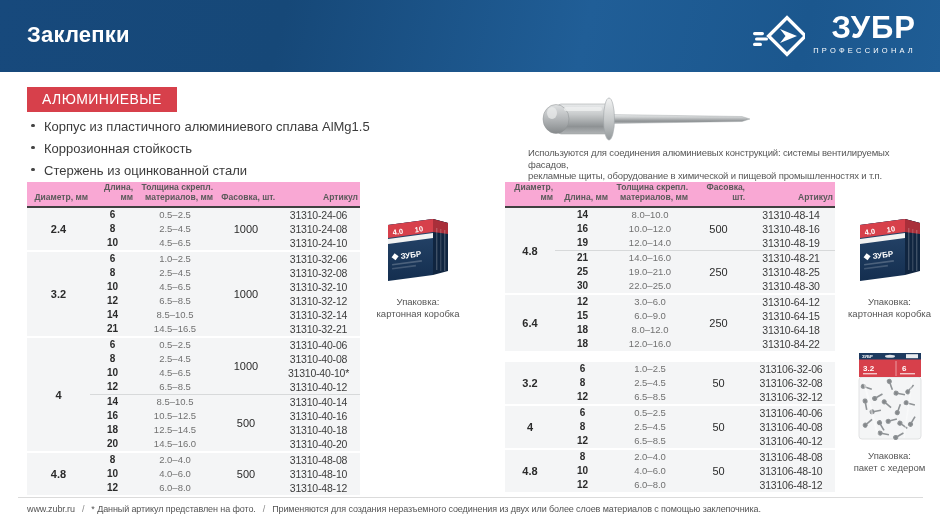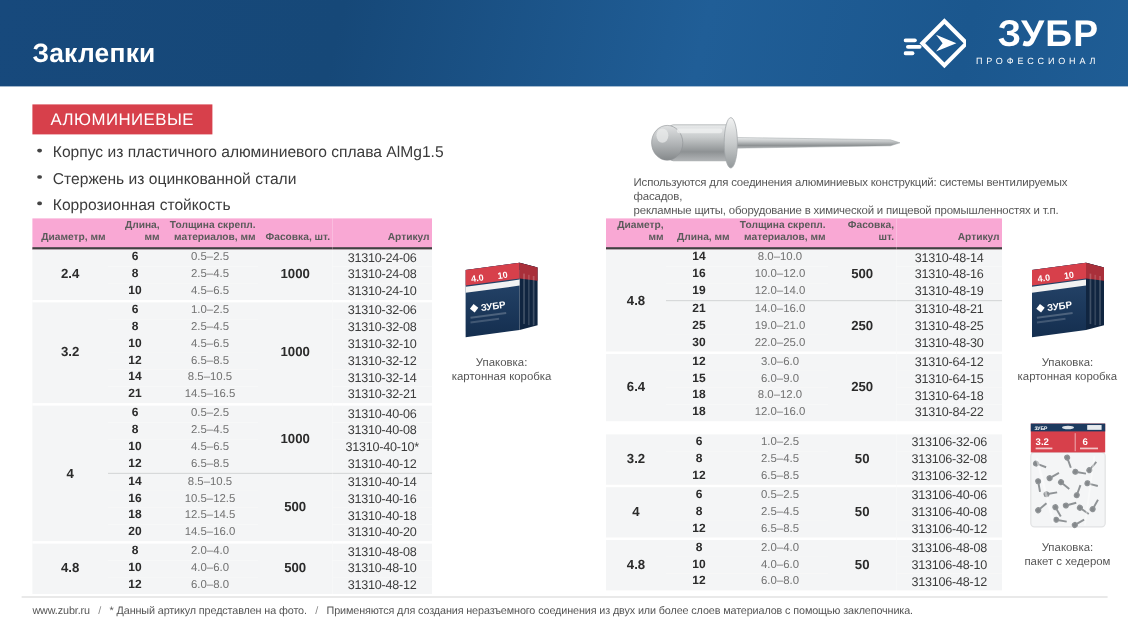--- a/index.html
+++ b/index.html
@@ -2,21 +2,21 @@
 <html><head>
 <meta charset="utf-8">
 <style>
   html,body{margin:0;padding:0;background:#fff;}
   .page{position:relative;width:940px;height:528px;background:#fff;overflow:hidden;
         font-family:"Liberation Sans",sans-serif;}
 
   
   .hdr{position:absolute;left:0;top:0;width:940px;height:72px;
        background:linear-gradient(103deg,#17497c 0%,#164878 30%,#205e97 62%,#1b578e 85%,#1f5d95 100%);}
-  .hdr-title{position:absolute;left:27px;top:32px;font-size:22px;font-weight:bold;color:#fff;letter-spacing:.2px;}
+  .hdr-title{position:absolute;left:27px;top:22px;font-size:22px;font-weight:bold;color:#fff;letter-spacing:.2px;}
   .logo{position:absolute;right:24px;top:13px;display:flex;align-items:flex-start;}
   .logo-txt{display:flex;flex-direction:column;align-items:flex-end;margin-left:8px;}
   .logo-brand{font-size:31px;font-weight:bold;color:#fff;line-height:30px;letter-spacing:1px;}
   .logo-sub{font-size:7.5px;color:#fff;letter-spacing:3.2px;margin-top:3px;}
 
   
   .badge{position:absolute;left:27px;top:87px;background:#d7404b;color:#fff;
          font-size:14px;font-weight:normal;padding:4px 15px 5px;letter-spacing:.4px;}
   .bullets{position:absolute;left:27px;top:119px;width:470px;margin:0;padding:0;list-style:none;}
   .bullets li{position:relative;padding-left:17px;font-size:13px;color:#3b3b3b;margin-bottom:7px;}
@@ -26,21 +26,21 @@
          color:#575757;letter-spacing:-0.15px;}
 
   
   table.riv{border-collapse:separate;border-spacing:0;table-layout:fixed;}
   table.riv th{font-size:8.5px;font-weight:bold;color:#5a5a5a;text-align:right;vertical-align:bottom;
                padding:1px 2px 4px;border-bottom:2px solid #404040;line-height:9.5px;background:#f9a8d4;}
   table.riv td{text-align:center;height:14px;line-height:12px;padding:0 2px;background:#f4f5f6;}
   td.c-dia{font-size:11px;font-weight:bold;color:#2b2b2b;}
   td.c-len{font-size:10px;font-weight:bold;color:#2b2b2b;}
   td.c-th {font-size:9.5px;color:#717171;}
-  td.c-pack{font-size:11px;font-weight:bold;color:#2b2b2b;}
+  td.c-pack{font-size:11px;font-weight:normal;color:#2b2b2b;}
   td.c-sku{font-size:10.5px;color:#3c3c3c;letter-spacing:-0.2px;}
   td.gdiv{border-top:2px solid #fff;}
   td.sdiv{border-top:1px solid #d7d9da;}
   #tbl-left{position:absolute;left:27px;top:182px;width:333px;}
   #tbl-right1{position:absolute;left:505px;top:182px;width:330px;}
   #tbl-right2{position:absolute;left:505px;top:362px;width:330px;}
 
   
   .pack-fig{position:absolute;text-align:center;}
   .pack-fig .cap{font-size:9.5px;color:#555;line-height:11.5px;margin-top:4px;}
@@ -73,22 +73,22 @@
       <div class="logo-txt">
         <span class="logo-brand">ЗУБР</span>
         <span class="logo-sub">ПРОФЕССИОНАЛ</span>
       </div>
     </div>
   </div>
 
   <div class="badge">АЛЮМИНИЕВЫЕ</div>
   <ul class="bullets">
     <li>Корпус из пластичного алюминиевого сплава AlMg1.5</li>
+    <li>Коррозионная стойкость</li>
     <li>Стержень из оцинкованной стали</li>
-    <li>Коррозионная стойкость</li>
   </ul>
 
   <div class="rivet-wrap">
     <svg width="240" height="54" viewBox="0 0 240 54">
       <defs>
         <linearGradient id="gMetal" x1="0" y1="0" x2="0" y2="1">
           <stop offset="0" stop-color="#e9ebec"></stop>
             <stop offset="0.35" stop-color="#c7cacb"></stop>
           <stop offset="0.75" stop-color="#8e9294"></stop>
             <stop offset="1" stop-color="#b1b4b6"></stop>

